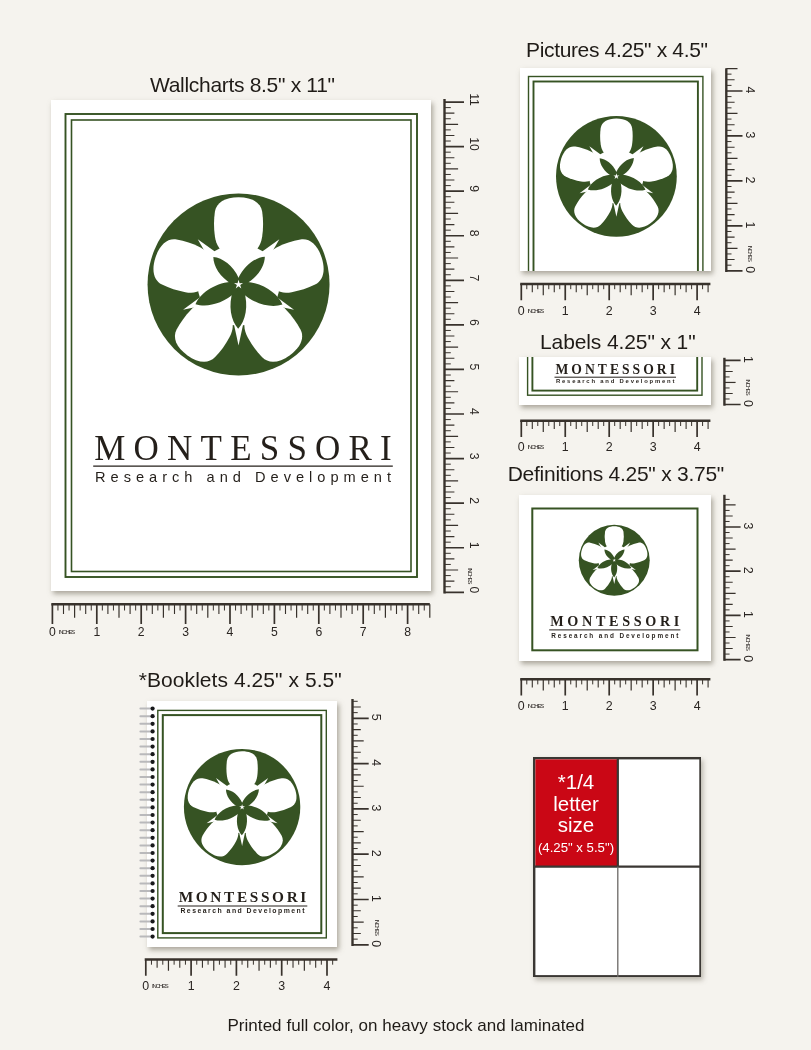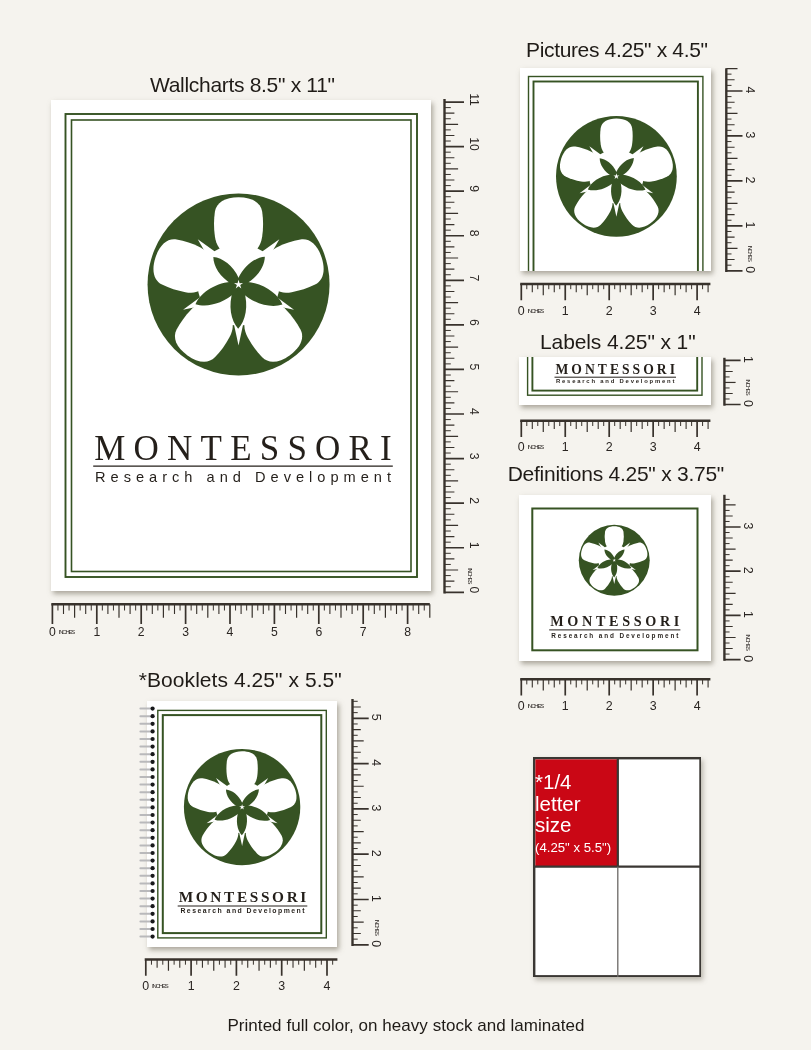--- a/index.html
+++ b/index.html
@@ -334,16 +334,16 @@
   </svg>
 
 <div class="card" style="left:532.6px;top:756.8px;width:168.7px;height:220.5px;box-shadow:2px 3px 5px rgba(110,104,88,0.45)"><svg width="168.7" height="220.5">
       <rect x="1.2" y="1.2" width="166.3" height="218.1" fill="none" stroke="#3a3733" stroke-width="2.4"></rect>
       <rect x="2.4" y="2.4" width="81.6" height="106.8" fill="#ca0715"></rect>
       <path d="M0 109.6H168.7" stroke="#3a3733" stroke-width="2.2"></path>
       <path d="M84.8 2 V220" stroke="#6b6865" stroke-width="1.3"></path>
       <path d="M84.8 2 V109.6" stroke="#3a3733" stroke-width="2.2"></path>
     </svg></div>
 
-<div style="position:absolute;left:535px;top:771px;width:82px;text-align:left;color:#fff;font-family:'Liberation Sans',sans-serif;font-size:20.5px;line-height:21.6px">*1/4<br>letter<br>size<div style="font-size:13.2px;margin-top:1.5px">(4.25" x 5.5")</div></div>
+<div style="position:absolute;left:535px;top:771px;width:82px;text-align:center;color:#fff;font-family:'Liberation Sans',sans-serif;font-size:20.5px;line-height:21.6px">*1/4<br>letter<br>size<div style="font-size:13.2px;margin-top:1.5px">(4.25" x 5.5")</div></div>
 
 <svg style="position:absolute;left:0;top:0;overflow:visible" width="1" height="1">
     <text x="227.5" y="1031" font-family="Liberation Sans" font-size="17" fill="#1f1b17" textLength="357" lengthAdjust="spacing">Printed full color, on heavy stock and laminated</text>
   </svg>
 </body></html>

